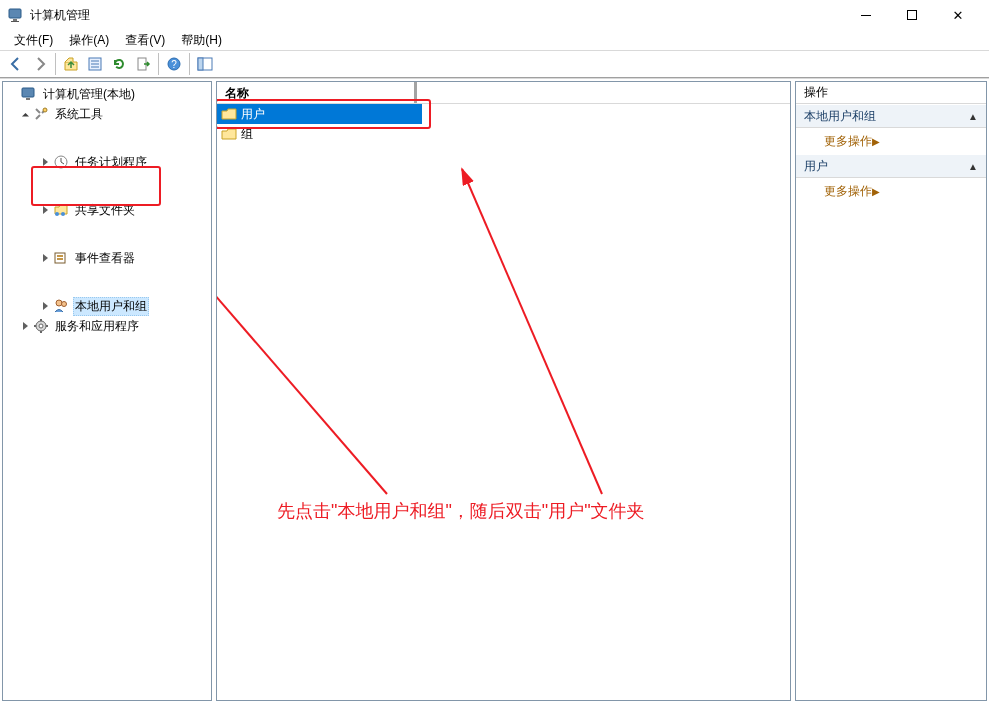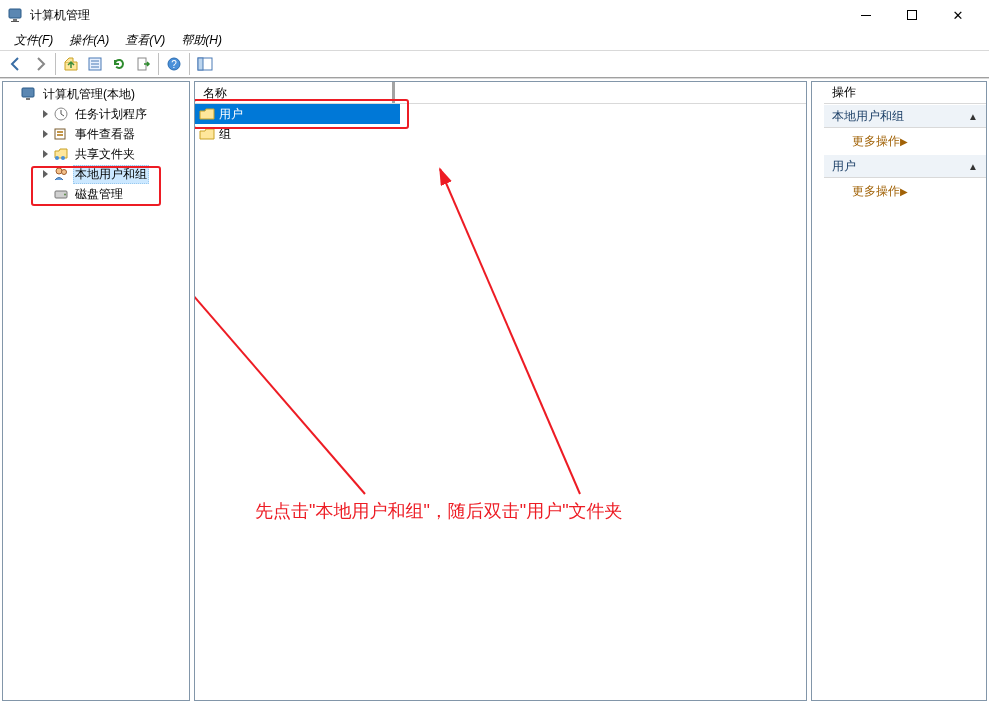--- a/index.html
+++ b/index.html
@@ -29,21 +29,21 @@
   .wc-rect { width:10px; height:10px; border:1px solid #000;}
   .wc-x::before { content:"✕"; font-size:13px; }
   
   .menubar {
     height: 20px;
     display:flex;
     align-items:center;
     padding: 0 6px;
     background:#fff;
   }
-  .menubar .menu-item { padding: 2px 8px; font-style: italic; }
+  .menubar .menu-item { padding: 2px 8px; }
   
   .toolbar {
     height: 28px;
     display:flex;
     align-items:center;
     padding: 2px 4px;
     border-top: 1px solid #d9d9d9;
     border-bottom: 1px solid #a0a0a0;
     background:#fff;
   }
@@ -54,43 +54,43 @@
     border:1px solid transparent;
   }
   .tb-vline { width:1px; height:22px; background:#c0c0c0; margin:0 3px;}
   
   .content {
     display:flex;
     height: calc(705px - 30px - 20px - 28px - 2px);
     border-top:1px solid #d9d9d9;
   }
   .pane { border:1px solid #8296a9; margin:2px; background:#fff; }
-  .tree-pane { width: 188px; overflow:auto; position:relative;}
+  .tree-pane { width: 210px; overflow:auto; position:relative;}
   .list-pane { flex:1; display:flex; flex-direction:column; overflow:hidden; position:relative;}
-  .actions-pane { width: 176px; display:flex; flex-direction:column;padding-left:12px;}
+  .actions-pane { width: 192px; display:flex; flex-direction:column;}
   .splitter { width: 0px; }
   
   .tree { padding: 2px 0; }
   .tree-row {
     display:flex; align-items:center; height:20px;
     padding-left: 4px;
     white-space: nowrap;
   }
   .tree-exp {
     width: 12px; height:12px; display:inline-flex; align-items:center; justify-content:center;
     margin-right: 2px; flex:0 0 auto;
   }
   .tree-icon { width:16px; height:16px; display:inline-flex; align-items:center; justify-content:center; margin-right:4px; flex:0 0 auto;}
   .tree-label { padding:1px 2px; }
   .tree-row.selected .tree-label { background:#cce8ff; border:1px dotted #99c9ef; padding:0px 1px;}
   .indent-1 { padding-left: 16px; }
-  .indent-2 { padding-left: 36px; }
+  .indent-2 { padding-left: 36px; margin-top: 28px; }
   
   .list-header { height:22px; border-bottom:1px solid #d9d9d9; display:flex; background:#fff;}
-  .list-header .col { padding:3px 8px; border-right:3px solid #a3a3a3; flex:0 0 auto; background:#fff;}
+  .list-header .col { padding:3px 8px; border-right:3px solid #a3a3a3; flex:0 0 auto; background:#fff;font-weight:bold;}
   .list-body { flex:1; position:relative; }
   .list-row { height:20px; display:flex; align-items:center; padding-left:4px;}
   .list-row .folder-icon { width:16px; height:16px; margin-right:4px; display:inline-flex; align-items:center; justify-content:center;}
   .list-row.selected { background:#0078d7; color:#fff; }
   .list-row.selected .folder-icon svg path { }
   
   .ap-header { height:22px; background:#fff; border-bottom:1px solid #d9d9d9; display:flex; align-items:center; padding:0 8px;}
   .ap-section-header {
     background:#eef3f8; border-top:1px solid #fff; border-bottom:1px solid #d9d9d9;
     height:24px; display:flex; align-items:center; justify-content:space-between;
@@ -202,80 +202,96 @@
       <div class="tree-row">
         <span class="tree-exp"></span>
         <span class="tree-icon">
           <svg width="16" height="16" viewBox="0 0 16 16">
               <rect x="1" y="2" width="12" height="9" rx="1" fill="#5b87b2" stroke="#2b5a88"></rect>
               <rect x="5" y="12" width="4" height="2" fill="#777"></rect>
             </svg>
         </span>
         <span class="tree-label">计算机管理(本地)</span>
       </div>
+      <div class="tree-row indent-1">
+        <span class="tree-exp">
+            <span class="exp-tri exp-open"></span>
+          </span>
+        <span class="tree-icon">
+          <svg width="16" height="16" viewBox="0 0 16 16">
+              <path d="M3 13 L7 9 M9 7 L13 3" stroke="#888" stroke-width="2"></path>
+              <circle cx="12" cy="4" r="2" fill="#ffcf66" stroke="#a0802a"></circle>
+              <path d="M3 3 L7 7" stroke="#888" stroke-width="2"></path>
+            </svg>
+        </span>
+        <span class="tree-label">系统工具</span>
+      </div>
       <div class="tree-row indent-2">
         <span class="tree-exp">
             <span class="exp-tri exp-closed"></span>
           </span>
         <span class="tree-icon">
           <svg width="16" height="16" viewBox="0 0 16 16">
               <circle cx="8" cy="8" r="6" fill="#fff" stroke="#888"></circle>
               <path d="M8 4 L8 8 L11 10" stroke="#555" fill="none"></path>
             </svg>
         </span>
         <span class="tree-label">任务计划程序</span>
+      </div>
+      <div class="tree-row indent-2">
+        <span class="tree-exp">
+            <span class="exp-tri exp-closed"></span>
+          </span>
+        <span class="tree-icon">
+          <svg width="16" height="16" viewBox="0 0 16 16">
+              <path d="M2 5 L6 5 L7 3 L14 3 L14 12 L2 12 Z" fill="#ffe79c" stroke="#c9a227"></path>
+              <circle cx="4" cy="12" r="2" fill="#4a90d9"></circle>
+              <circle cx="10" cy="12" r="2" fill="#4a90d9"></circle>
+            </svg>
+        </span>
+        <span class="tree-label">共享文件夹</span>
       </div>
       <div class="tree-row indent-2">
         <span class="tree-exp">
             <span class="exp-tri exp-closed"></span>
           </span>
         <span class="tree-icon">
           <svg width="16" height="16" viewBox="0 0 16 16">
               <rect x="2" y="3" width="10" height="10" fill="#fff" stroke="#7a5c2e"></rect>
               <rect x="4" y="5" width="6" height="2" fill="#c49648"></rect>
               <rect x="4" y="8" width="6" height="2" fill="#c49648"></rect>
             </svg>
         </span>
         <span class="tree-label">事件查看器</span>
       </div>
-      <div class="tree-row indent-2">
-        <span class="tree-exp">
-            <span class="exp-tri exp-closed"></span>
-          </span>
-        <span class="tree-icon">
-          <svg width="16" height="16" viewBox="0 0 16 16">
-              <path d="M2 5 L6 5 L7 3 L14 3 L14 12 L2 12 Z" fill="#ffe79c" stroke="#c9a227"></path>
-              <circle cx="4" cy="12" r="2" fill="#4a90d9"></circle>
-              <circle cx="10" cy="12" r="2" fill="#4a90d9"></circle>
-            </svg>
-        </span>
-        <span class="tree-label">共享文件夹</span>
-      </div>
       <div class="tree-row indent-2 selected">
         <span class="tree-exp">
             <span class="exp-tri exp-closed"></span>
           </span>
         <span class="tree-icon">
           <svg width="16" height="16" viewBox="0 0 16 16">
               <circle cx="6" cy="5" r="3" fill="#f4c28c" stroke="#a06030"></circle>
               <path d="M2 14 Q6 9 10 14" fill="#6aa0dc" stroke="#3a6ea5"></path>
               <circle cx="11" cy="6" r="2.5" fill="#f4c28c" stroke="#a06030"></circle>
             </svg>
         </span>
         <span class="tree-label">本地用户和组</span>
       </div>
-      <div class="tree-row indent-2">
-        <span class="tree-exp"></span>
-        <span class="tree-icon">
-          <svg width="16" height="16" viewBox="0 0 16 16">
-              <rect x="2" y="5" width="12" height="7" rx="1" fill="#d0d0d0" stroke="#777"></rect>
-              <circle cx="12" cy="8.5" r="1" fill="#5a8a4a"></circle>
-            </svg>
-        </span>
-        <span class="tree-label">磁盘管理</span>
+      <div class="tree-row indent-1">
+        <span class="tree-exp">
+            <span class="exp-tri exp-closed"></span>
+          </span>
+        <span class="tree-icon">
+          <svg width="16" height="16" viewBox="0 0 16 16">
+              <circle cx="8" cy="8" r="5" fill="#d8d8d8" stroke="#666"></circle>
+              <circle cx="8" cy="8" r="2" fill="#fff" stroke="#666"></circle>
+              <path d="M8 1 L8 3 M8 13 L8 15 M1 8 L3 8 M13 8 L15 8" stroke="#666" stroke-width="2"></path>
+            </svg>
+        </span>
+        <span class="tree-label">服务和应用程序</span>
       </div>
     </div>
 
     <div class="annot-box" style="left:28px; top:84px; width:130px; height:40px;"></div>
   </div>
 
   <div class="splitter"></div>
 
   <div class="pane list-pane">
     <div class="list-header">

